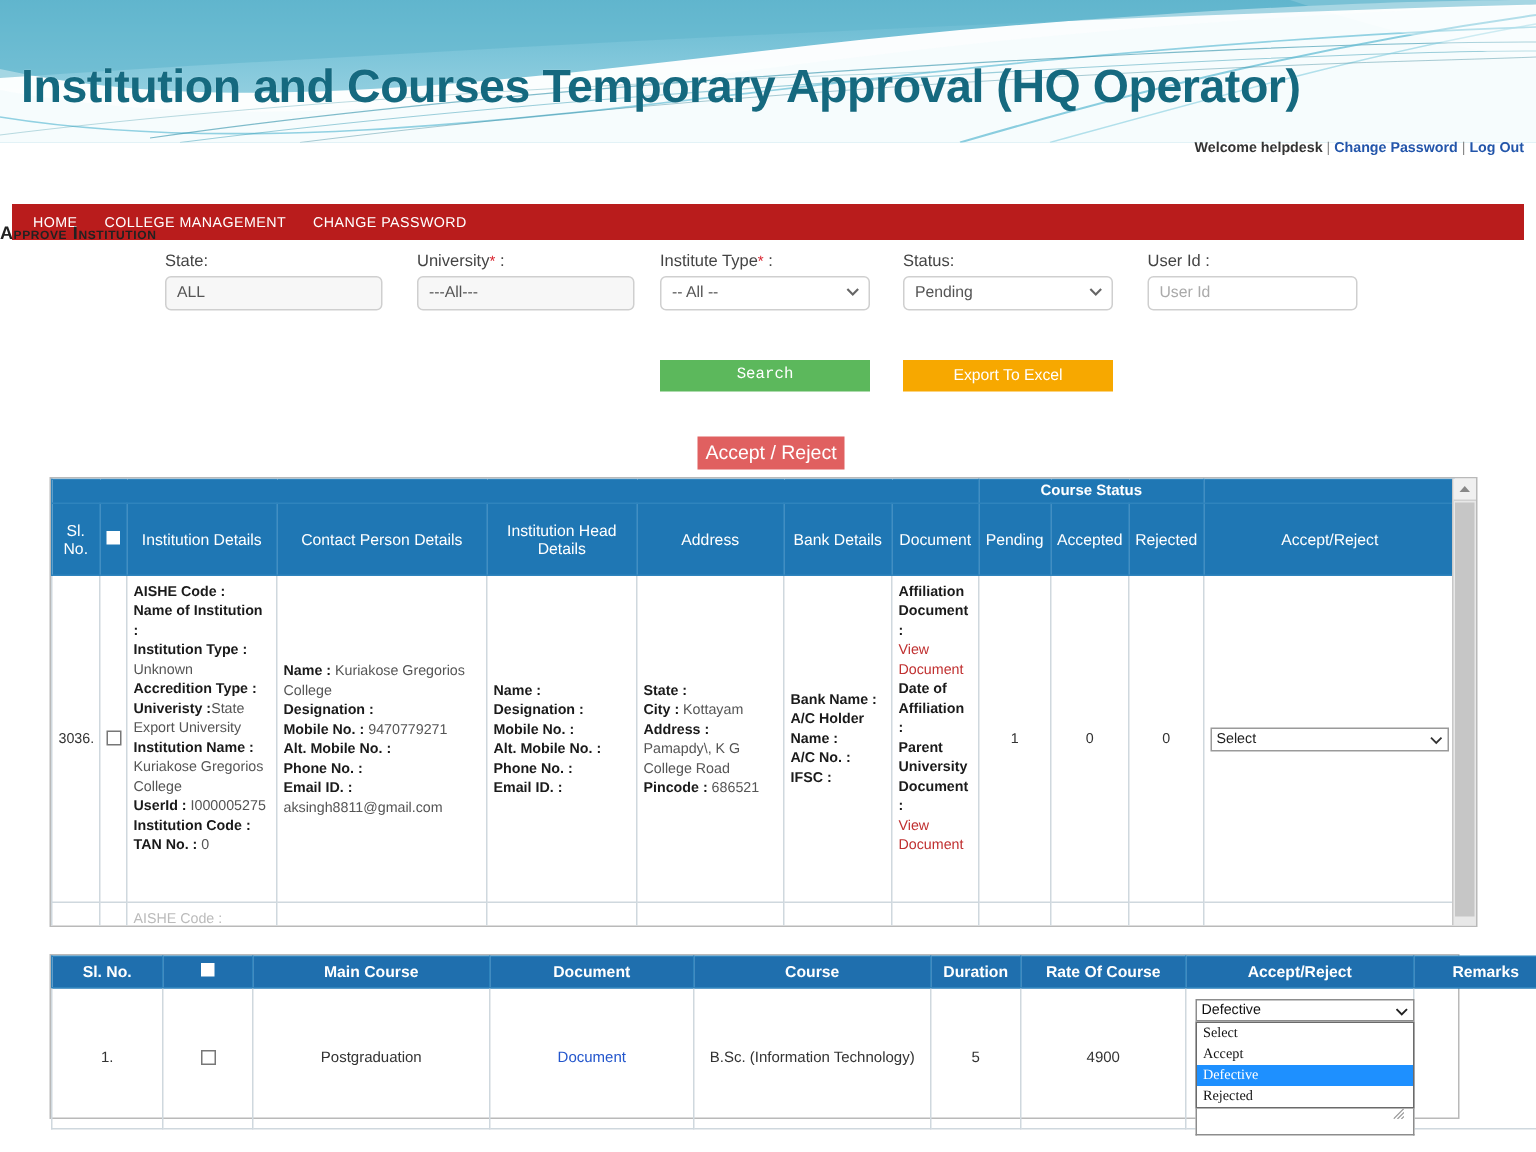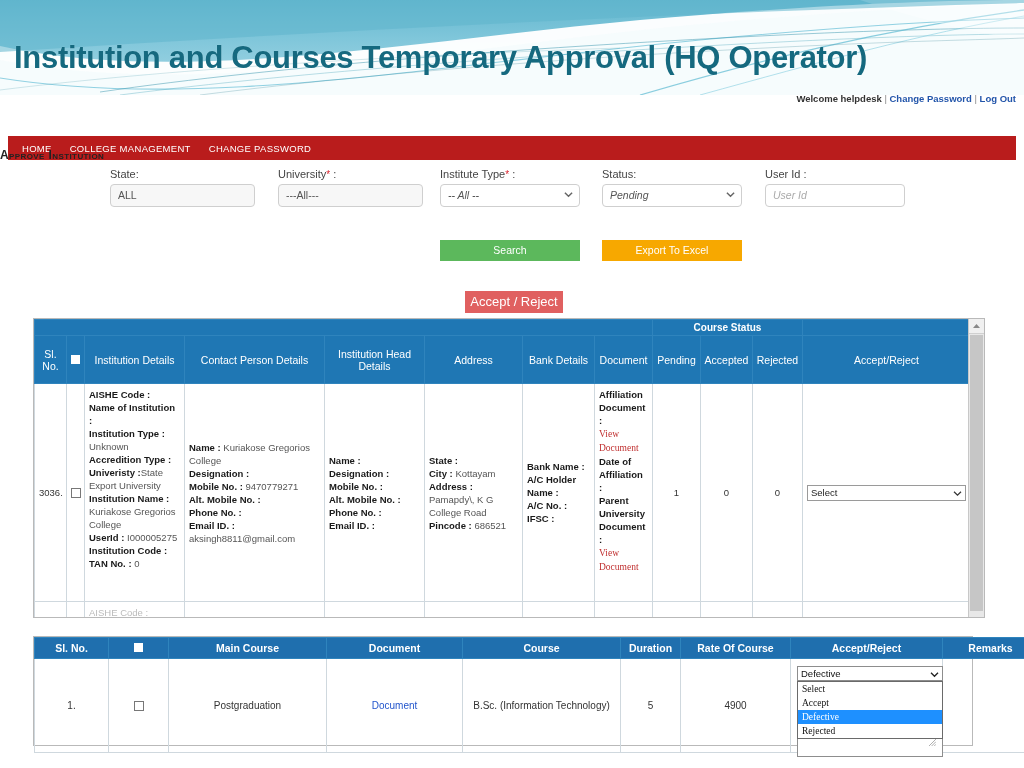--- a/index.html
+++ b/index.html
@@ -63,40 +63,40 @@
   }
   .field { position:absolute; top:0; }
   .field .lbl { font-size:11px; color:#444; display:block; margin-bottom:4px; white-space:nowrap;}
   .field .req { color:#d9232e; font-size:10px; }
   .ctl {
     height:23px; border:1px solid #cfcfcf; border-radius:4px;
     background:#f7f7f7; font-size:10.5px; color:#555;
     padding:0 7px; line-height:21px; width:100%;
     font-family:"Liberation Sans", sans-serif;
   }
-  .ctl.white { background:#ffffff;font-style:italic; }
+  .ctl.white { background:#ffffff; }
   .ctl.placeholder { color:#aaaaaa; }
   .selectwrap { position:relative; }
   .selectwrap .chev {
     position:absolute; right:7px; top:6px; width:9px; height:9px;
     pointer-events:none;
   }
   .f-state { left:0; width:145px; }
   .f-univ  { left:168px; width:145px; }
   .f-inst  { left:330px; width:140px; }
   .f-status{ left:492px; width:140px; }
   .f-user  { left:655px; width:140px; }
 
   .btnrow { position:absolute; left:0; top:240px; width:1024px; }
   .btn {
     position:absolute; height:21px; border:none; color:#fff;
     font-size:10.5px; text-align:center; line-height:21px; cursor:pointer;
     font-family:"Liberation Sans", sans-serif;
   }
-  .btn-search { left:440px; width:140px; background:#5cb85c; }
+  .btn-search { left:440px; width:140px; background:#5cb85c;font-family:Liberation Mono, monospace; }
   .btn-excel  { left:602px; width:140px; background:#f7a800; }
   .btn-accept {
     position:absolute; left:465px; top:291px; width:98px; height:22px;
     background:#e06060; color:#fff; font-size:13px; border:none;
     line-height:22px; text-align:center; cursor:pointer;
   }
 
   
   .grid-wrap {
     position:absolute; left:33px; top:318px; width:952px; height:300px;
@@ -123,21 +123,21 @@
     text-align:center; padding:4px 2px; border-color:#2f84bd;
   }
   table.grid thead tr.top th { height:16px; padding:1px 2px; font-weight:bold; font-size:10px;}
   table.grid thead tr.cols th { height:48px; }
   table.grid tbody td {
     font-size:9.5px; color:#333; padding:4px 4px; vertical-align:middle;
     line-height:13px;
   }
   .kv { color:#1a1a1a; font-weight:bold; }
   .kvv { color:#555; font-weight:normal; }
-  .doclink { color:#c03030;font-family:Liberation Serif, serif; }
+  .doclink { color:#c03030; }
   .num { color:#3b3bd0; text-align:center; font-size:10px; }
   .slno { text-align:center; font-size:9.5px; color:#333; }
   .chk {
     width:10px; height:10px; border:1px solid #777; background:#fff;
     display:inline-block; vertical-align:middle;
   }
   .hdr-chk { width:9px; height:9px; background:#ffffff; display:inline-block; }
   .sel-ctl {
     width:100%; height:16px; border:1px solid #9a9a9a; background:#fff;
     font-size:9.5px; color:#222; padding:0 3px; position:relative;

